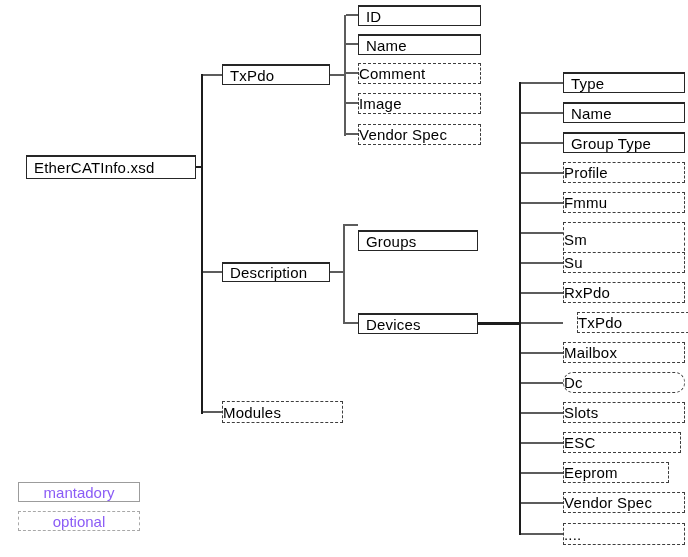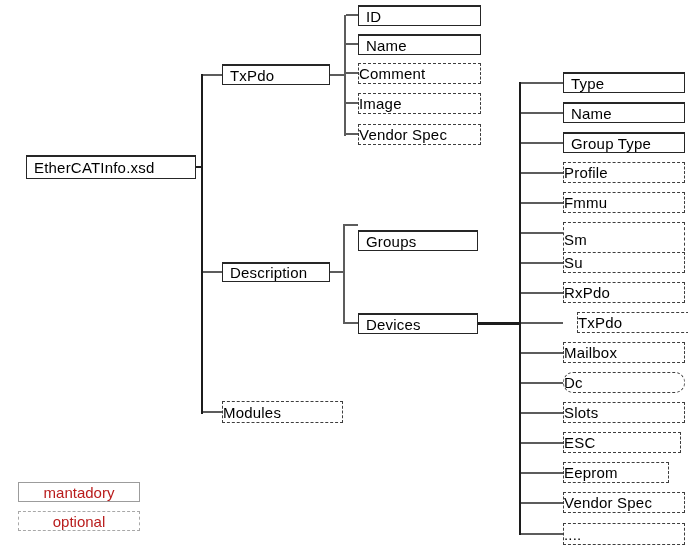--- a/index.html
+++ b/index.html
@@ -13,21 +13,21 @@
   .line.secondary{background:#5c5c5c;}
   .node{
     position:absolute;box-sizing:border-box;background:#ffffff;
     border:1.5px solid #262626;border-top-width:2px;
     display:flex;align-items:center;padding-left:7px;
     white-space:nowrap;overflow:hidden;letter-spacing:0.2px;
   }
   .node.optional{border:1.6px dashed #3e3e3e;padding-left:0;}
   .legend-box{
     position:absolute;box-sizing:border-box;background:#ffffff;
-    border:1.5px solid #9c9c9c;color:#b91c1c;
+    border:1.5px solid #9c9c9c;color:#8b5cf6;
     display:flex;align-items:center;justify-content:center;
     white-space:nowrap;overflow:hidden;
   }
   .legend-box.optional{border-style:dashed;border-color:#a8a8a8;}
 </style>
 </head>
 <body>
 
 <div id="stage" style="width: 688px; height: 557px;">
     <div class="line primary" style="left: 196px; top: 166px; width: 7px; height: 2px;"></div>

